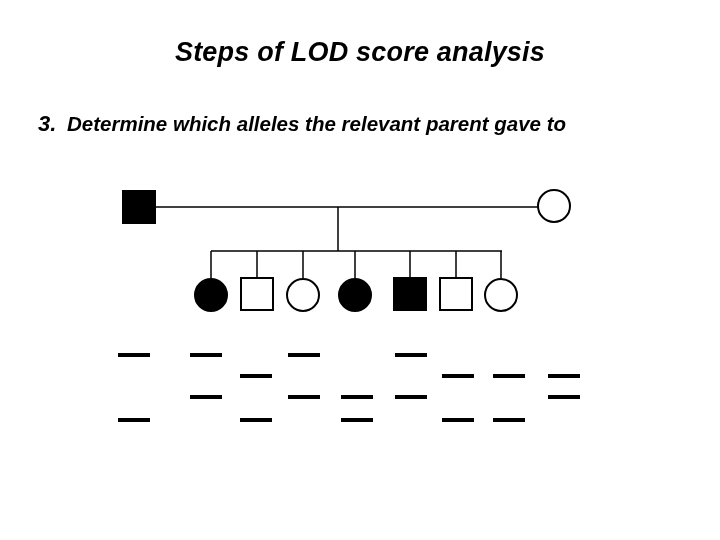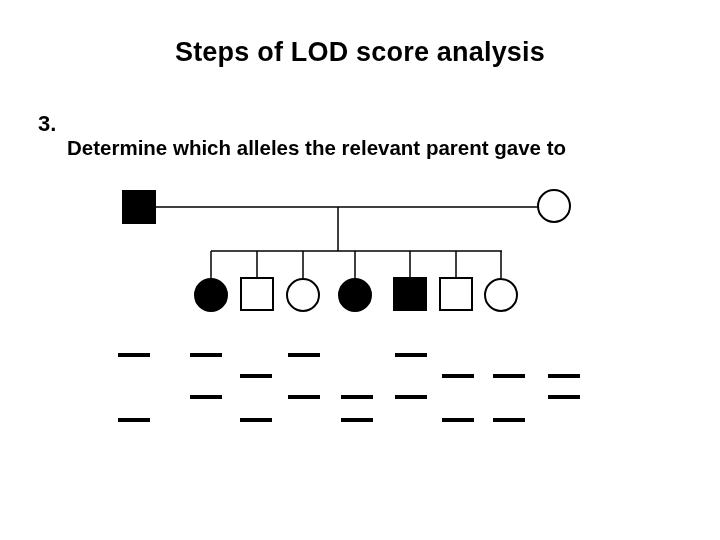--- a/index.html
+++ b/index.html
@@ -10,20 +10,21 @@
     background: #ffffff;
     overflow: hidden;
     font-family: "Liberation Sans", sans-serif;
   }
   .slide {
     position: relative;
     width: 720px;
     height: 540px;
     background: #ffffff;
     color: #000000;
+    font-style: italic;
   }
   .title {
     position: absolute;
     top: 37px;
     left: 0;
     width: 720px;
     text-align: center;
     font-size: 27px;
     font-weight: bold;
     letter-spacing: 0.2px;
@@ -38,21 +39,20 @@
   }
   .step-number {
     font-size: 22px;
     line-height: 30px;
     width: 29px;
     flex: 0 0 29px;
   }
   .step-lines {
     font-size: 20.5px;
     line-height: 30px;
-    margin-top: 24px;
   }
   .diagram-layer {
     position: absolute;
     top: 0;
     left: 0;
     width: 720px;
     height: 540px;
   }
 </style>
 </head>

